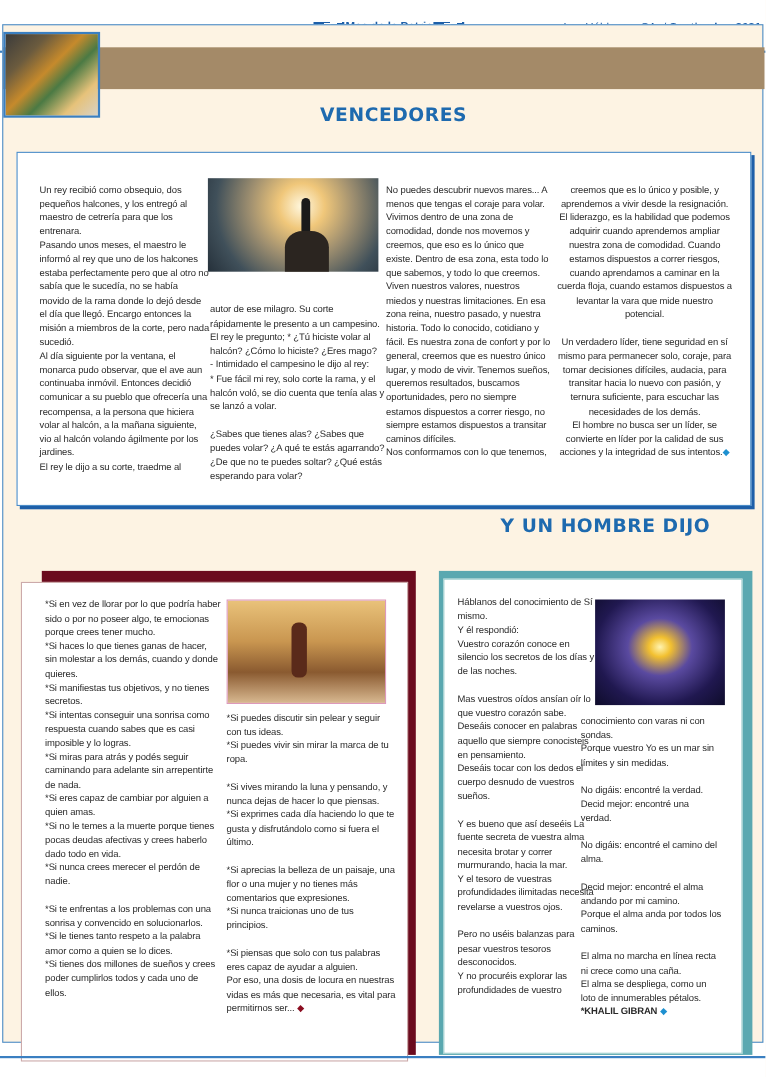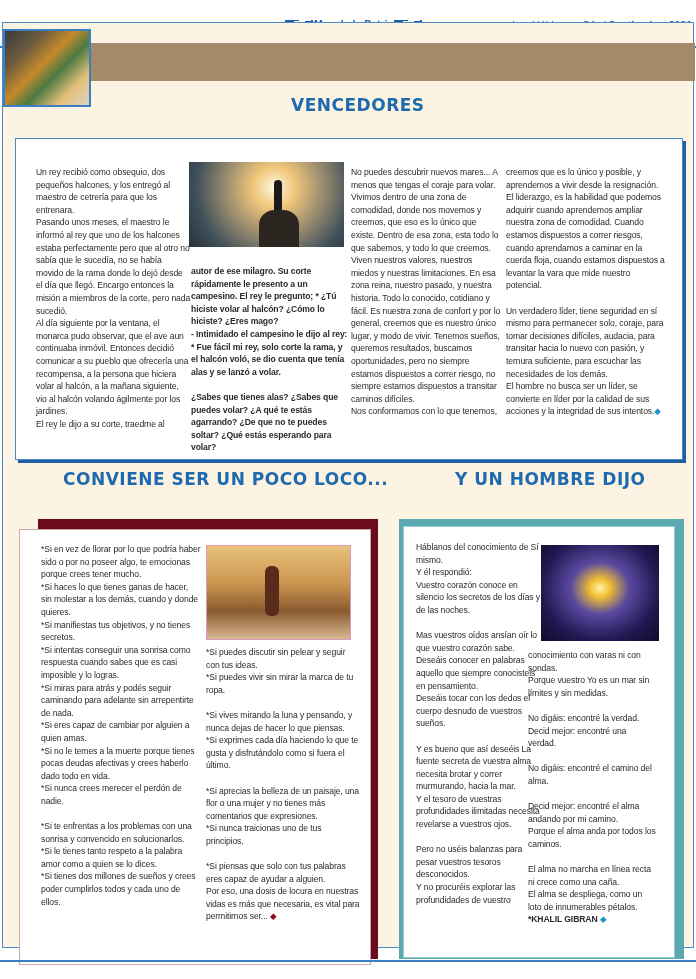--- a/index.html
+++ b/index.html
@@ -74,40 +74,39 @@
     <div class="col" style="left:20px; top:27px; width:155px;">
         <p>Un rey recibió como obsequio, dos pequeños halcones, y los entregó al maestro de cetrería para que los entrenara.
 Pasando unos meses, el maestro le informó al rey que uno de los halcones estaba perfectamente pero que al otro no sabía que le sucedía, no se había movido de la rama donde lo dejó desde el día que llegó. Encargo entonces la misión a miembros de la corte, pero nada sucedió.
 Al día siguiente por la ventana, el monarca pudo observar, que el ave aun continuaba inmóvil. Entonces decidió comunicar a su pueblo que ofrecería una recompensa, a la persona que hiciera volar al halcón, a la mañana siguiente, vio al halcón volando ágilmente por los jardines.
 El rey le dijo a su corte, traedme al</p>
       </div>
     <div class="photo1">
       <div class="figure"></div>
       <div class="rock"></div>
     </div>
-    <div class="col" style="left:175px; top:126px; width:160px;font-weight:bold;">
+    <div class="col" style="left:175px; top:136px; width:160px;">
         <p>autor de ese milagro. Su corte rápidamente le presento a un campesino. El rey le pregunto; * ¿Tú hiciste volar al halcón? ¿Cómo lo hiciste? ¿Eres mago?
 - Intimidado el campesino le dijo al rey:
 * Fue fácil mi rey, solo corte la rama, y el halcón voló, se dio cuenta que tenía alas y se lanzó a volar.
 
 ¿Sabes que tienes alas? ¿Sabes que puedes volar? ¿A qué te estás agarrando? ¿De que no te puedes soltar? ¿Qué estás esperando para volar?</p>
       </div>
     <div class="col" style="left:335px; top:27px; width:150px;">
         <p>No puedes descubrir nuevos mares... A menos que tengas el coraje para volar. Vivimos dentro de una zona de comodidad, donde nos movemos y creemos, que eso es lo único que existe. Dentro de esa zona, esta todo lo que sabemos, y todo lo que creemos. Viven nuestros valores, nuestros miedos y nuestras limitaciones. En esa zona reina, nuestro pasado, y nuestra historia. Todo lo conocido, cotidiano y fácil. Es nuestra zona de confort y por lo general, creemos que es nuestro único lugar, y modo de vivir. Tenemos sueños, queremos resultados, buscamos oportunidades, pero no siempre estamos dispuestos a correr riesgo, no siempre estamos dispuestos a transitar caminos difíciles.
 Nos conformamos con lo que tenemos,</p>
       </div>
-    <div class="col" style="left:490px; top:27px; width:160px;">
+    <div class="col" style="left:490px; top:27px; width:160px;text-align:center;">
         <p><span>creemos que es lo único y posible, y aprendemos a vivir desde la resignación. El liderazgo, es la habilidad que podemos adquirir cuando aprendemos ampliar nuestra zona de comodidad. Cuando estamos dispuestos a correr riesgos, cuando aprendamos a caminar en la cuerda floja, cuando estamos dispuestos a levantar la vara que mide nuestro potencial.
 
 Un verdadero líder, tiene seguridad en sí mismo para permanecer solo, coraje, para tomar decisiones difíciles, audacia, para transitar hacia lo nuevo con pasión, y ternura suficiente, para escuchar las necesidades de los demás.
 El hombre no busca ser un líder, se convierte en líder por la calidad de sus acciones y la integridad de sus intentos.</span><span class="bullet-blue">◆</span></p>
       </div>
   </div>
 
-  <div class="sec-title" style="left:60px; top:446px;">CONVIENE SER UN POCO LOCO...</div>
   <div class="box2-back"></div>
   <div class="box2">
     <div class="col" style="left:21px; top:13px; width:160px;">
         <p>*Si en vez de llorar por lo que podría haber sido o por no poseer algo, te emocionas porque crees tener mucho.
 *Si haces lo que tienes ganas de hacer, sin molestar a los demás, cuando y donde quieres.
 *Si manifiestas tus objetivos, y no tienes secretos.
 *Si intentas conseguir una sonrisa como respuesta cuando sabes que es casi imposible y lo logras.
 *Si miras para atrás y podés seguir caminando para adelante sin arrepentirte de nada.
 *Si eres capaz de cambiar por alguien a quien amas.
 *Si no le temes a la muerte porque tienes pocas deudas afectivas y crees haberlo dado todo en vida.

